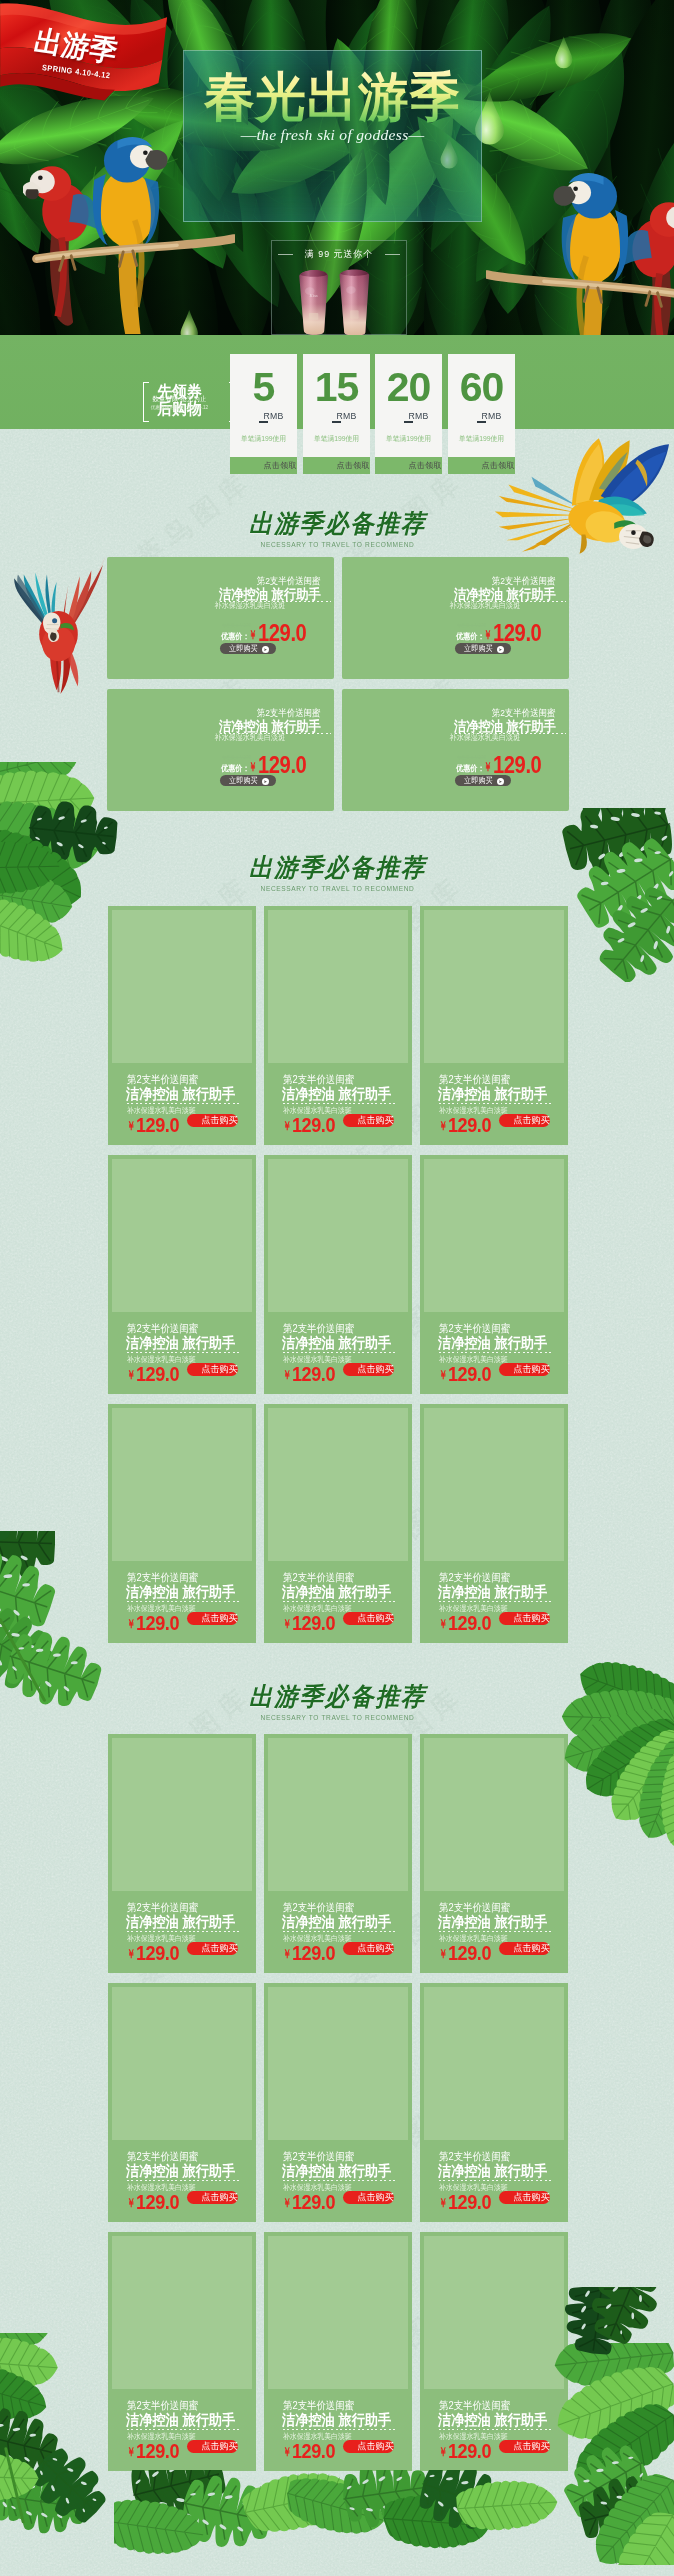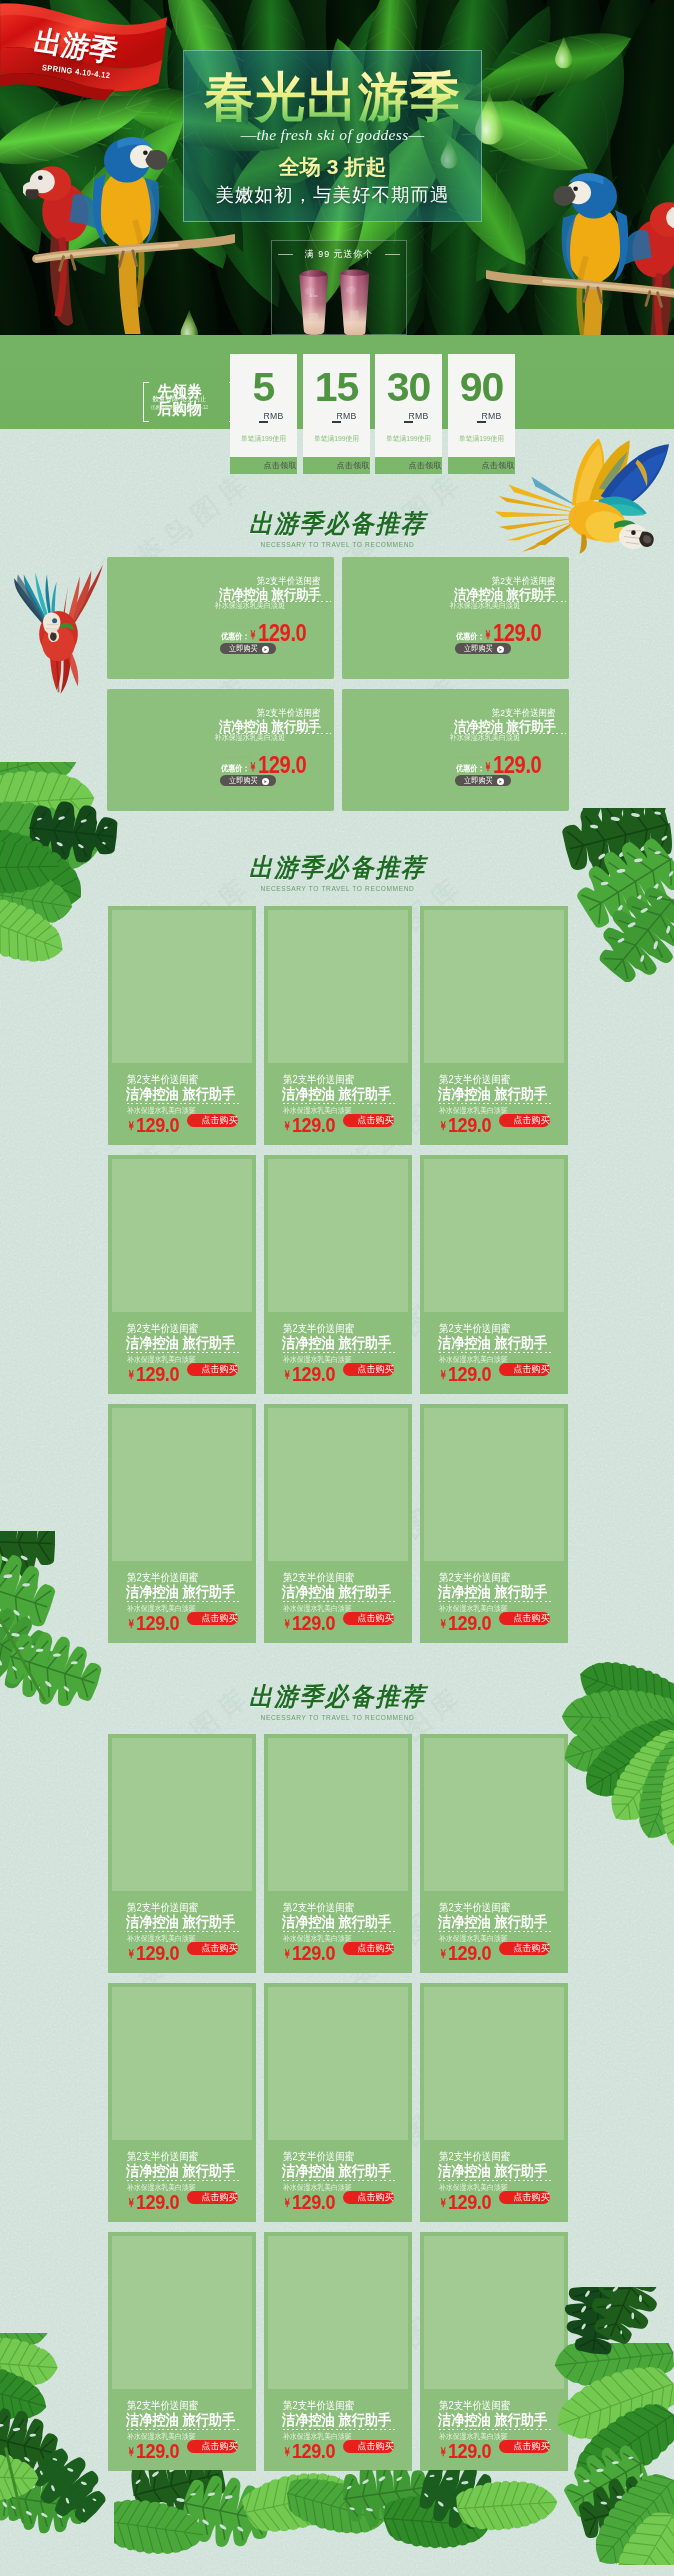--- a/index.html
+++ b/index.html
@@ -655,22 +655,20 @@
           <path d="M0 50 C26 46 50 53 78 62 C108 72 138 76 168 62 L164 86 C136 99 106 95 78 86 C52 78 26 72 0 78Z" fill="url(#fg2)"></path>
           <path d="M0 78 C26 72 52 78 78 86 C92 90 106 93 119 93 L108 104 C90 102 72 97 56 93 C34 87 16 85 0 90Z" fill="#a50d0b"></path>
           <path d="M0 4 C28 2 52 10 80 18 C112 27 142 30 173 18 L171 28 C140 40 110 37 78 28 C50 20 26 13 0 16Z" fill="#f4503c" opacity=".5"></path>
         </svg>
         <div class="ftxt">出游季</div>
         <div class="fsub">SPRING 4.10-4.12</div>
       </div>
       <div class="glass"></div>
       <div class="h-title">春光出游季</div>
       <div class="h-script"><span class="dash">—</span><span class="sc">the fresh ski of goddess</span><span class="dash">—</span></div>
-      <div class="h-disc">全场 3 折起</div>
-      <div class="h-tag">美嫩如初，与美好不期而遇</div>
       <div class="giftpanel"></div>
       <div class="gift-row">
         <span class="grule"></span>
         <span class="gl">满 99 元送你个</span>
         <span class="grule"></span>
       </div>
       <svg class="tubes" width="83" height="69" viewBox="0 0 86 72">
         <defs>
           <linearGradient id="tb1" x1="0" y1="0" x2="1" y2="0">
             <stop offset="0" stop-color="#7e3a56"></stop>
@@ -790,29 +788,29 @@
     <div class="cpn" style="left:303px;top:354px">
       <div class="white"></div>
       <div class="amt">15</div>
       <div class="rmb">RMB</div>
       <div class="ul"></div>
       <div class="cond">单笔满199使用</div>
       <div class="btn">点击领取</div>
     </div>
     <div class="cpn" style="left:375px;top:354px">
       <div class="white"></div>
-      <div class="amt">30</div>
+      <div class="amt">20</div>
       <div class="rmb">RMB</div>
       <div class="ul"></div>
       <div class="cond">单笔满199使用</div>
       <div class="btn">点击领取</div>
     </div>
     <div class="cpn" style="left:448px;top:354px">
       <div class="white"></div>
-      <div class="amt">90</div>
+      <div class="amt">60</div>
       <div class="rmb">RMB</div>
       <div class="ul"></div>
       <div class="cond">单笔满199使用</div>
       <div class="btn">点击领取</div>
     </div>
     <svg class="fly1" width="177" height="120" viewBox="0 0 184 124">
       <g>
         <path d="M92 78 L6 60 L14 66Z" fill="#e8a714"></path>
         <path d="M92 80 L2 76 L10 82Z" fill="#f0b51a"></path>
         <path d="M92 82 L6 92 L16 95Z" fill="#e8a714"></path>

